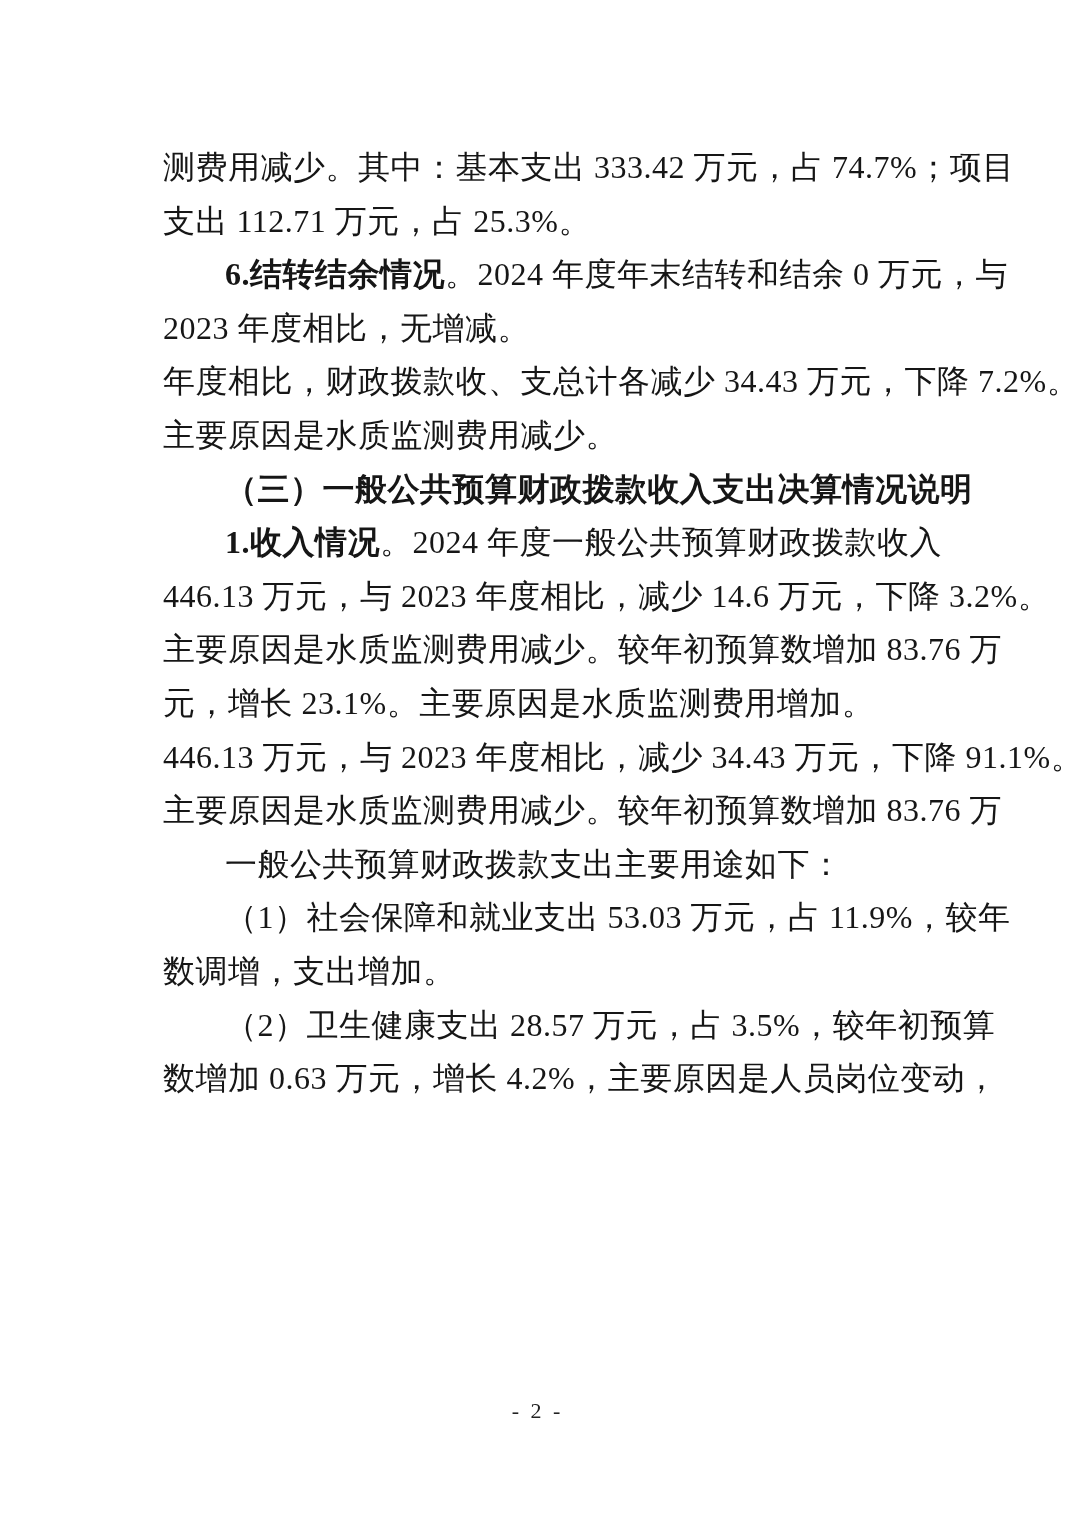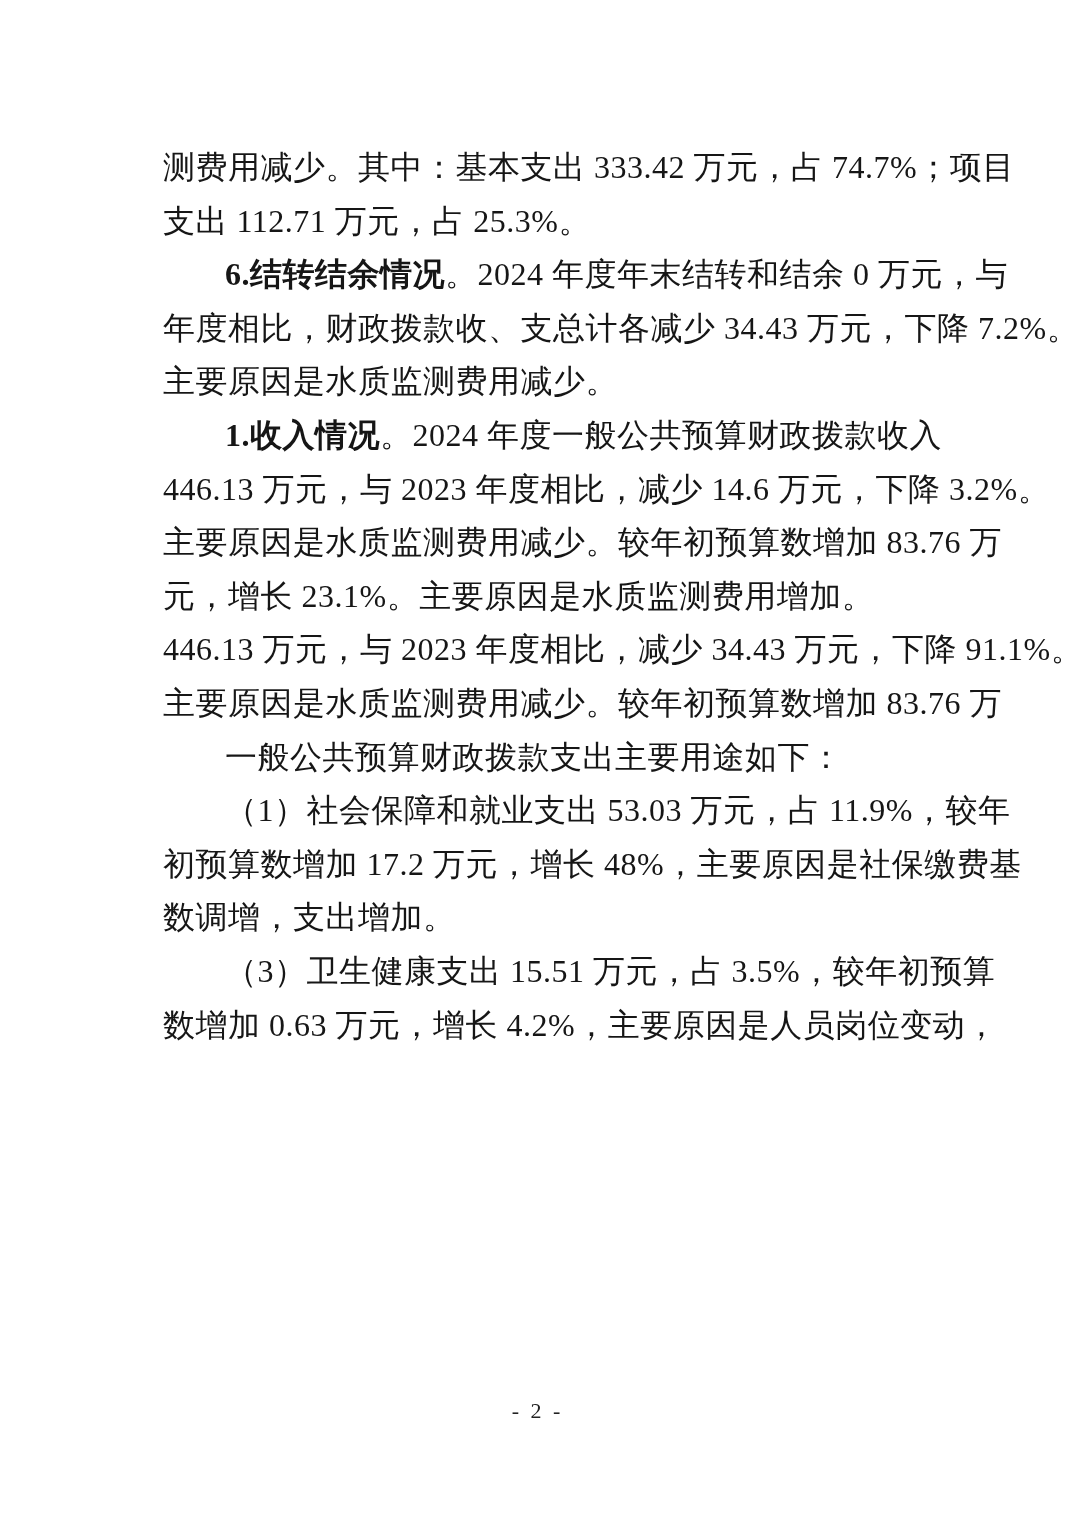--- a/index.html
+++ b/index.html
@@ -59,29 +59,30 @@
   }
 </style>
 </head>
 <body>
 
 <div class="doc-page">
   <div class="doc-body" id="doc-lines">
       <div class="line fill">测费用减少。其中：基本支出 333.42 万元，占 74.7%；项目</div>
       <div class="line">支出 112.71 万元，占 25.3%。</div>
       <div class="line fill indent"><b>6.结转结余情况</b>。2024 年度年末结转和结余 0 万元，与</div>
+      <div class="line">2023 年度相比，无增减。</div>
       <div class="line fill">年度相比，财政拨款收、支总计各减少 34.43 万元，下降 7.2%。</div>
       <div class="line">主要原因是水质监测费用减少。</div>
+      <div class="line indent bold">（三）一般公共预算财政拨款收入支出决算情况说明</div>
       <div class="line fill indent"><b>1.收入情况</b>。2024 年度一般公共预算财政拨款收入</div>
       <div class="line fill">446.13 万元，与 2023 年度相比，减少 14.6 万元，下降 3.2%。</div>
       <div class="line fill">主要原因是水质监测费用减少。较年初预算数增加 83.76 万</div>
       <div class="line">元，增长 23.1%。主要原因是水质监测费用增加。</div>
       <div class="line fill">446.13 万元，与 2023 年度相比，减少 34.43 万元，下降 91.1%。</div>
       <div class="line fill">主要原因是水质监测费用减少。较年初预算数增加 83.76 万</div>
       <div class="line indent">一般公共预算财政拨款支出主要用途如下：</div>
       <div class="line fill indent">（1）社会保障和就业支出 53.03 万元，占 11.9%，较年</div>
-      <div class="line fill">初预算数增加 17.2 万元，增长 48%，主要原因是社保缴费基</div>
       <div class="line">数调增，支出增加。</div>
-      <div class="line fill indent">（3）卫生健康支出 15.51 万元，占 3.5%，较年初预算</div>
+      <div class="line fill indent">（2）卫生健康支出 28.57 万元，占 3.5%，较年初预算</div>
       <div class="line fill">数增加 0.63 万元，增长 4.2%，主要原因是人员岗位变动，</div>
     </div>
   <div class="page-footer">- 2 -</div>
 </div>
 
 </body></html>

